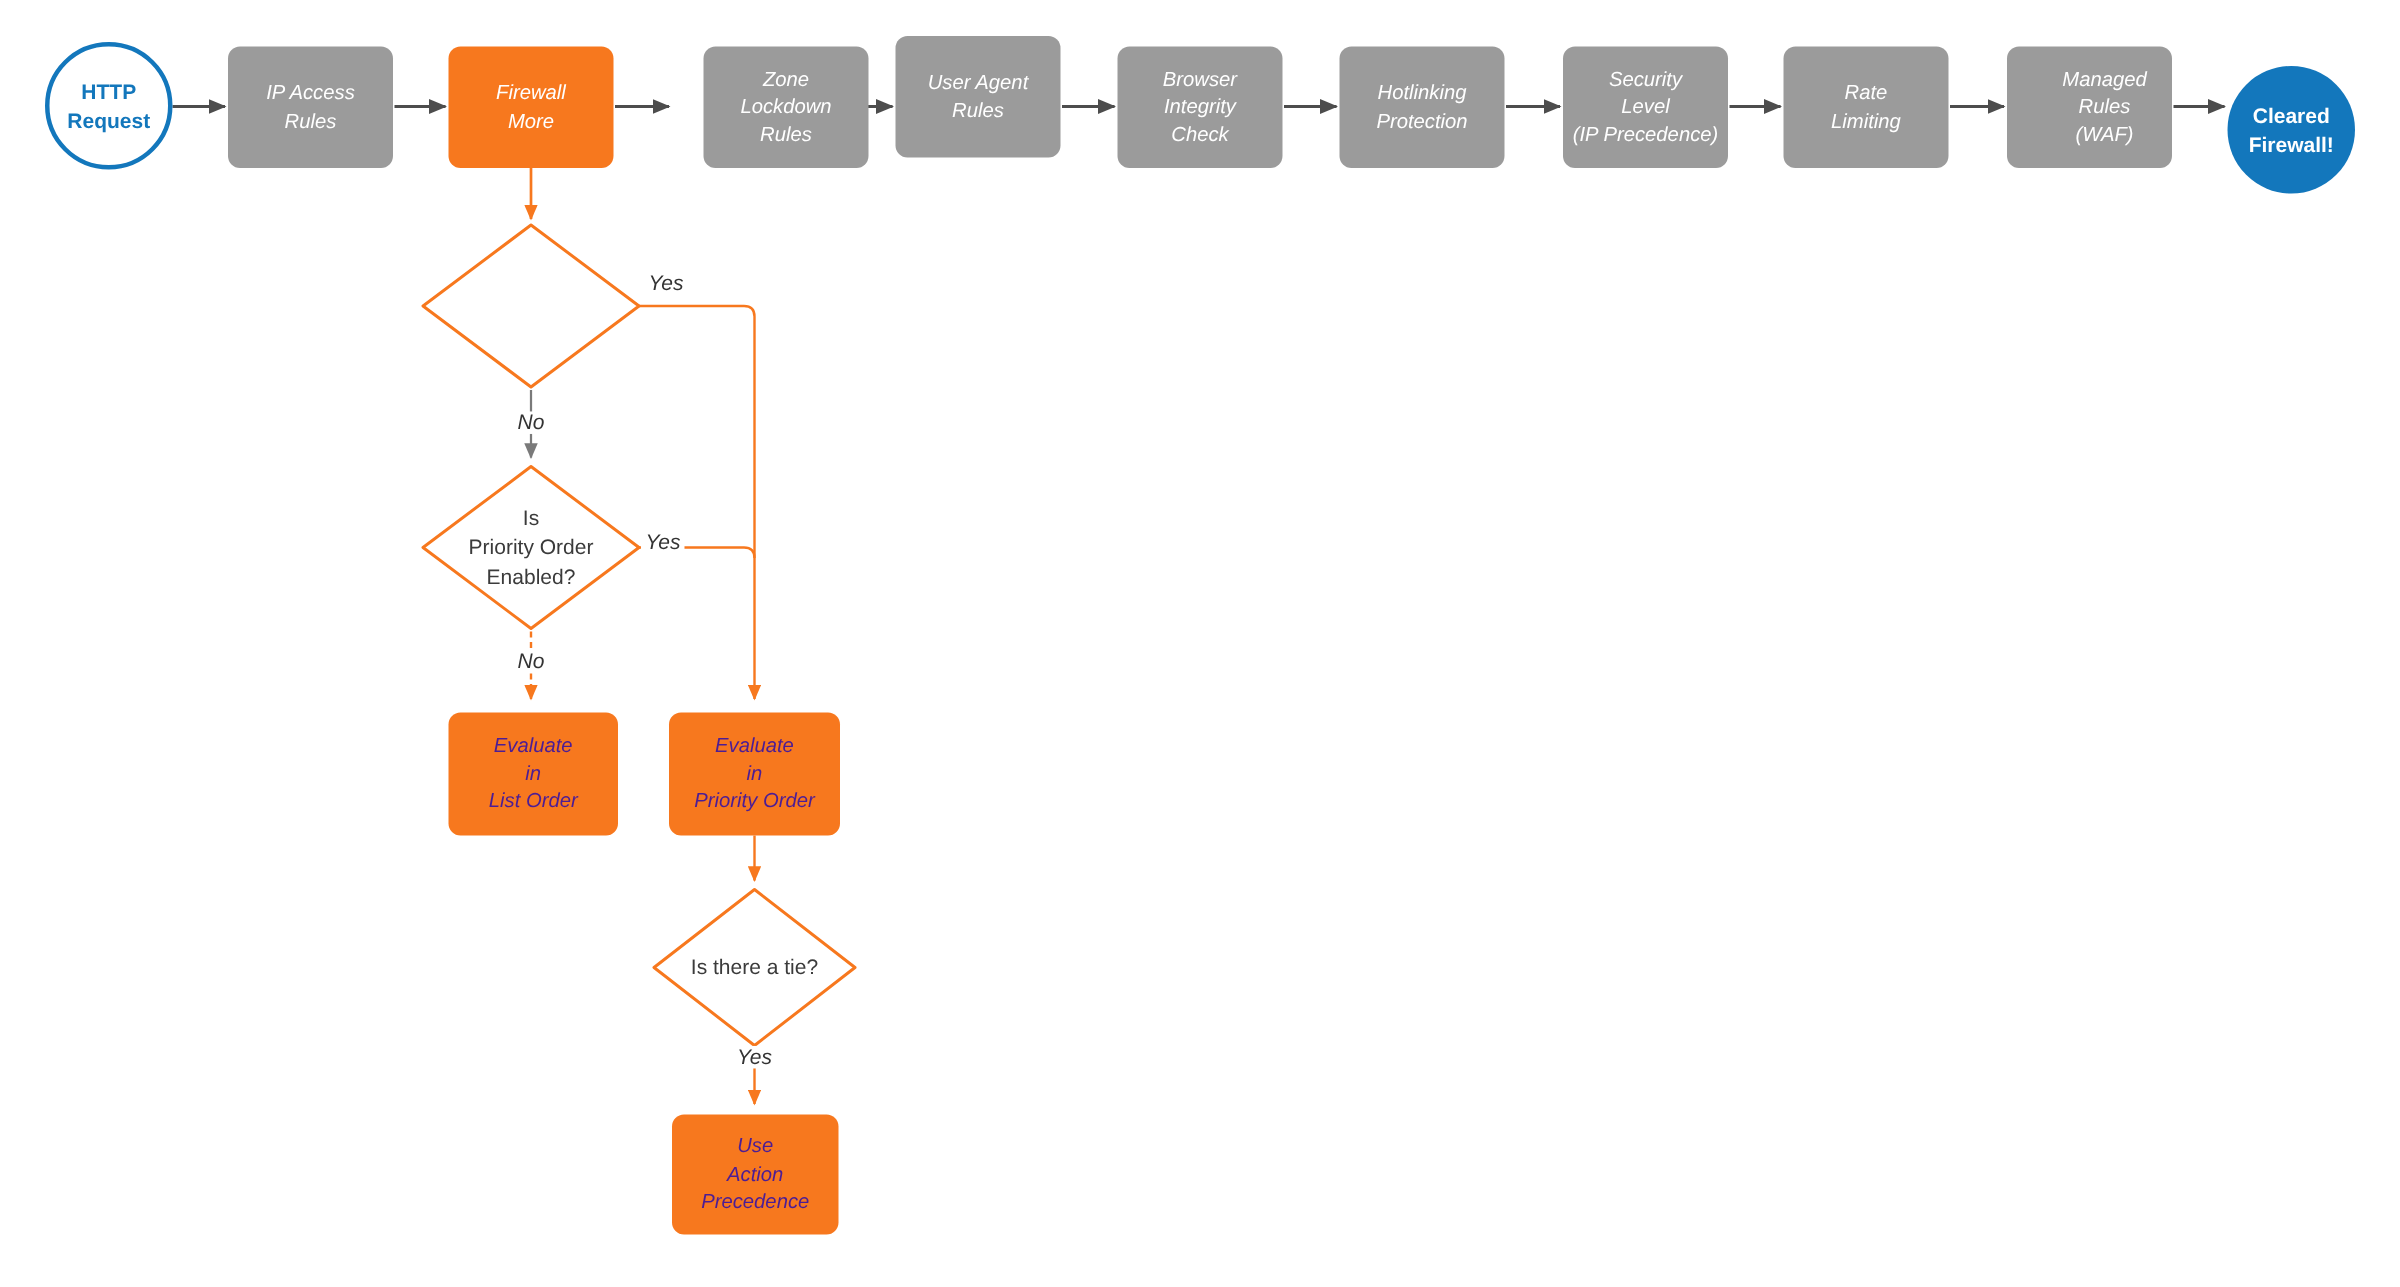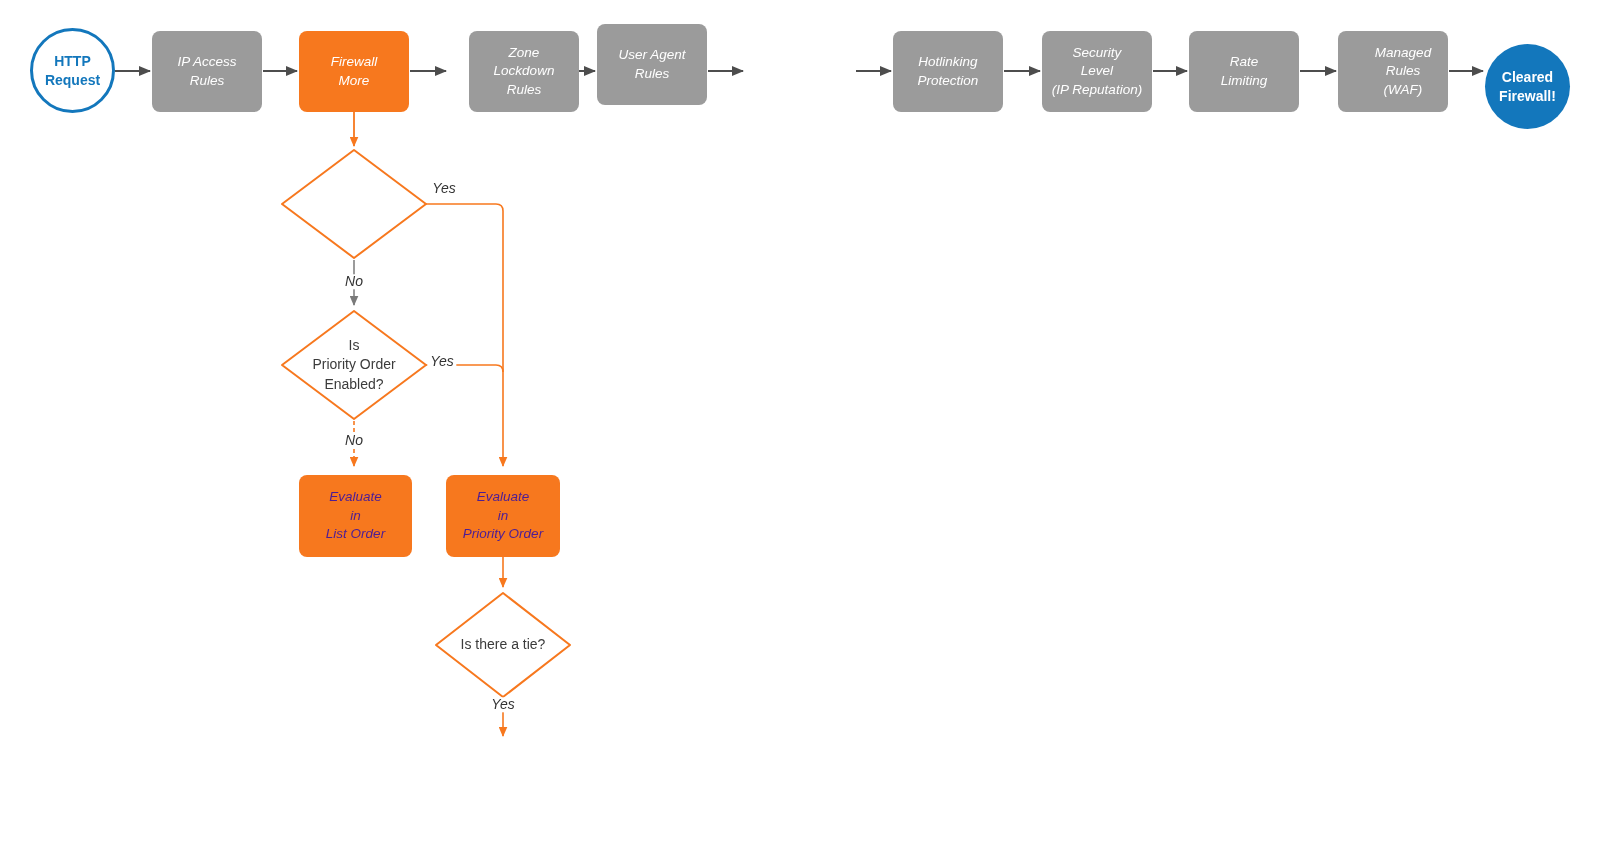--- a/index.html
+++ b/index.html
@@ -87,27 +87,30 @@
   <div class="node process highlight" style="left:299px;top:31px;width:110px;height:81px;">Firewall
 More</div>
 
   <div class="node process" style="left:469px;top:31px;width:110px;height:81px;">Zone
 Lockdown
 Rules</div>
 
   <div class="node process" style="left:597px;top:24px;width:110px;height:81px;">User Agent
 Rules</div>
 
+  <div class="node process" style="left:745px;top:31px;width:110px;height:81px;">Browser
+Integrity
+Check</div>
 
   <div class="node process" style="left:893px;top:31px;width:110px;height:81px;">Hotlinking
 Protection</div>
 
   <div class="node process" style="left:1042px;top:31px;width:110px;height:81px;">Security
 Level
-(IP Reputation)</div>
+(IP Precedence)</div>
 
   <div class="node process" style="left:1189px;top:31px;width:110px;height:81px;">Rate
 Limiting</div>
 
   <div class="node process" style="left:1338px;top:31px;width:110px;height:81px;padding-left:20px;">Managed
 Rules
 (WAF)</div>
 
   <div class="node circle end" style="left:1485px;top:44px;width:85px;height:85px;">Cleared
 Firewall!</div>
@@ -120,20 +123,23 @@
   <div class="node decision-text" style="left:436px;top:595px;width:134px;height:100px;">Is there a tie?</div>
 
   <div class="node action" style="left:299px;top:475px;width:113px;height:82px;">Evaluate
 in
 List Order</div>
 
   <div class="node action" style="left:446px;top:475px;width:114px;height:82px;">Evaluate
 in
 Priority Order</div>
 
+  <div class="node action" style="left:448px;top:743px;width:111px;height:80px;">Use
+Action
+Precedence</div>
 
   <div class="edge-label" style="left:444px;top:189px;">Yes</div>
 
   <div class="edge-label" style="left:354px;top:282px;">No</div>
 
   <div class="edge-label" style="left:442px;top:362px;">Yes</div>
 
   <div class="edge-label" style="left:354px;top:441px;">No</div>
 
   <div class="edge-label" style="left:503px;top:705px;">Yes</div>

